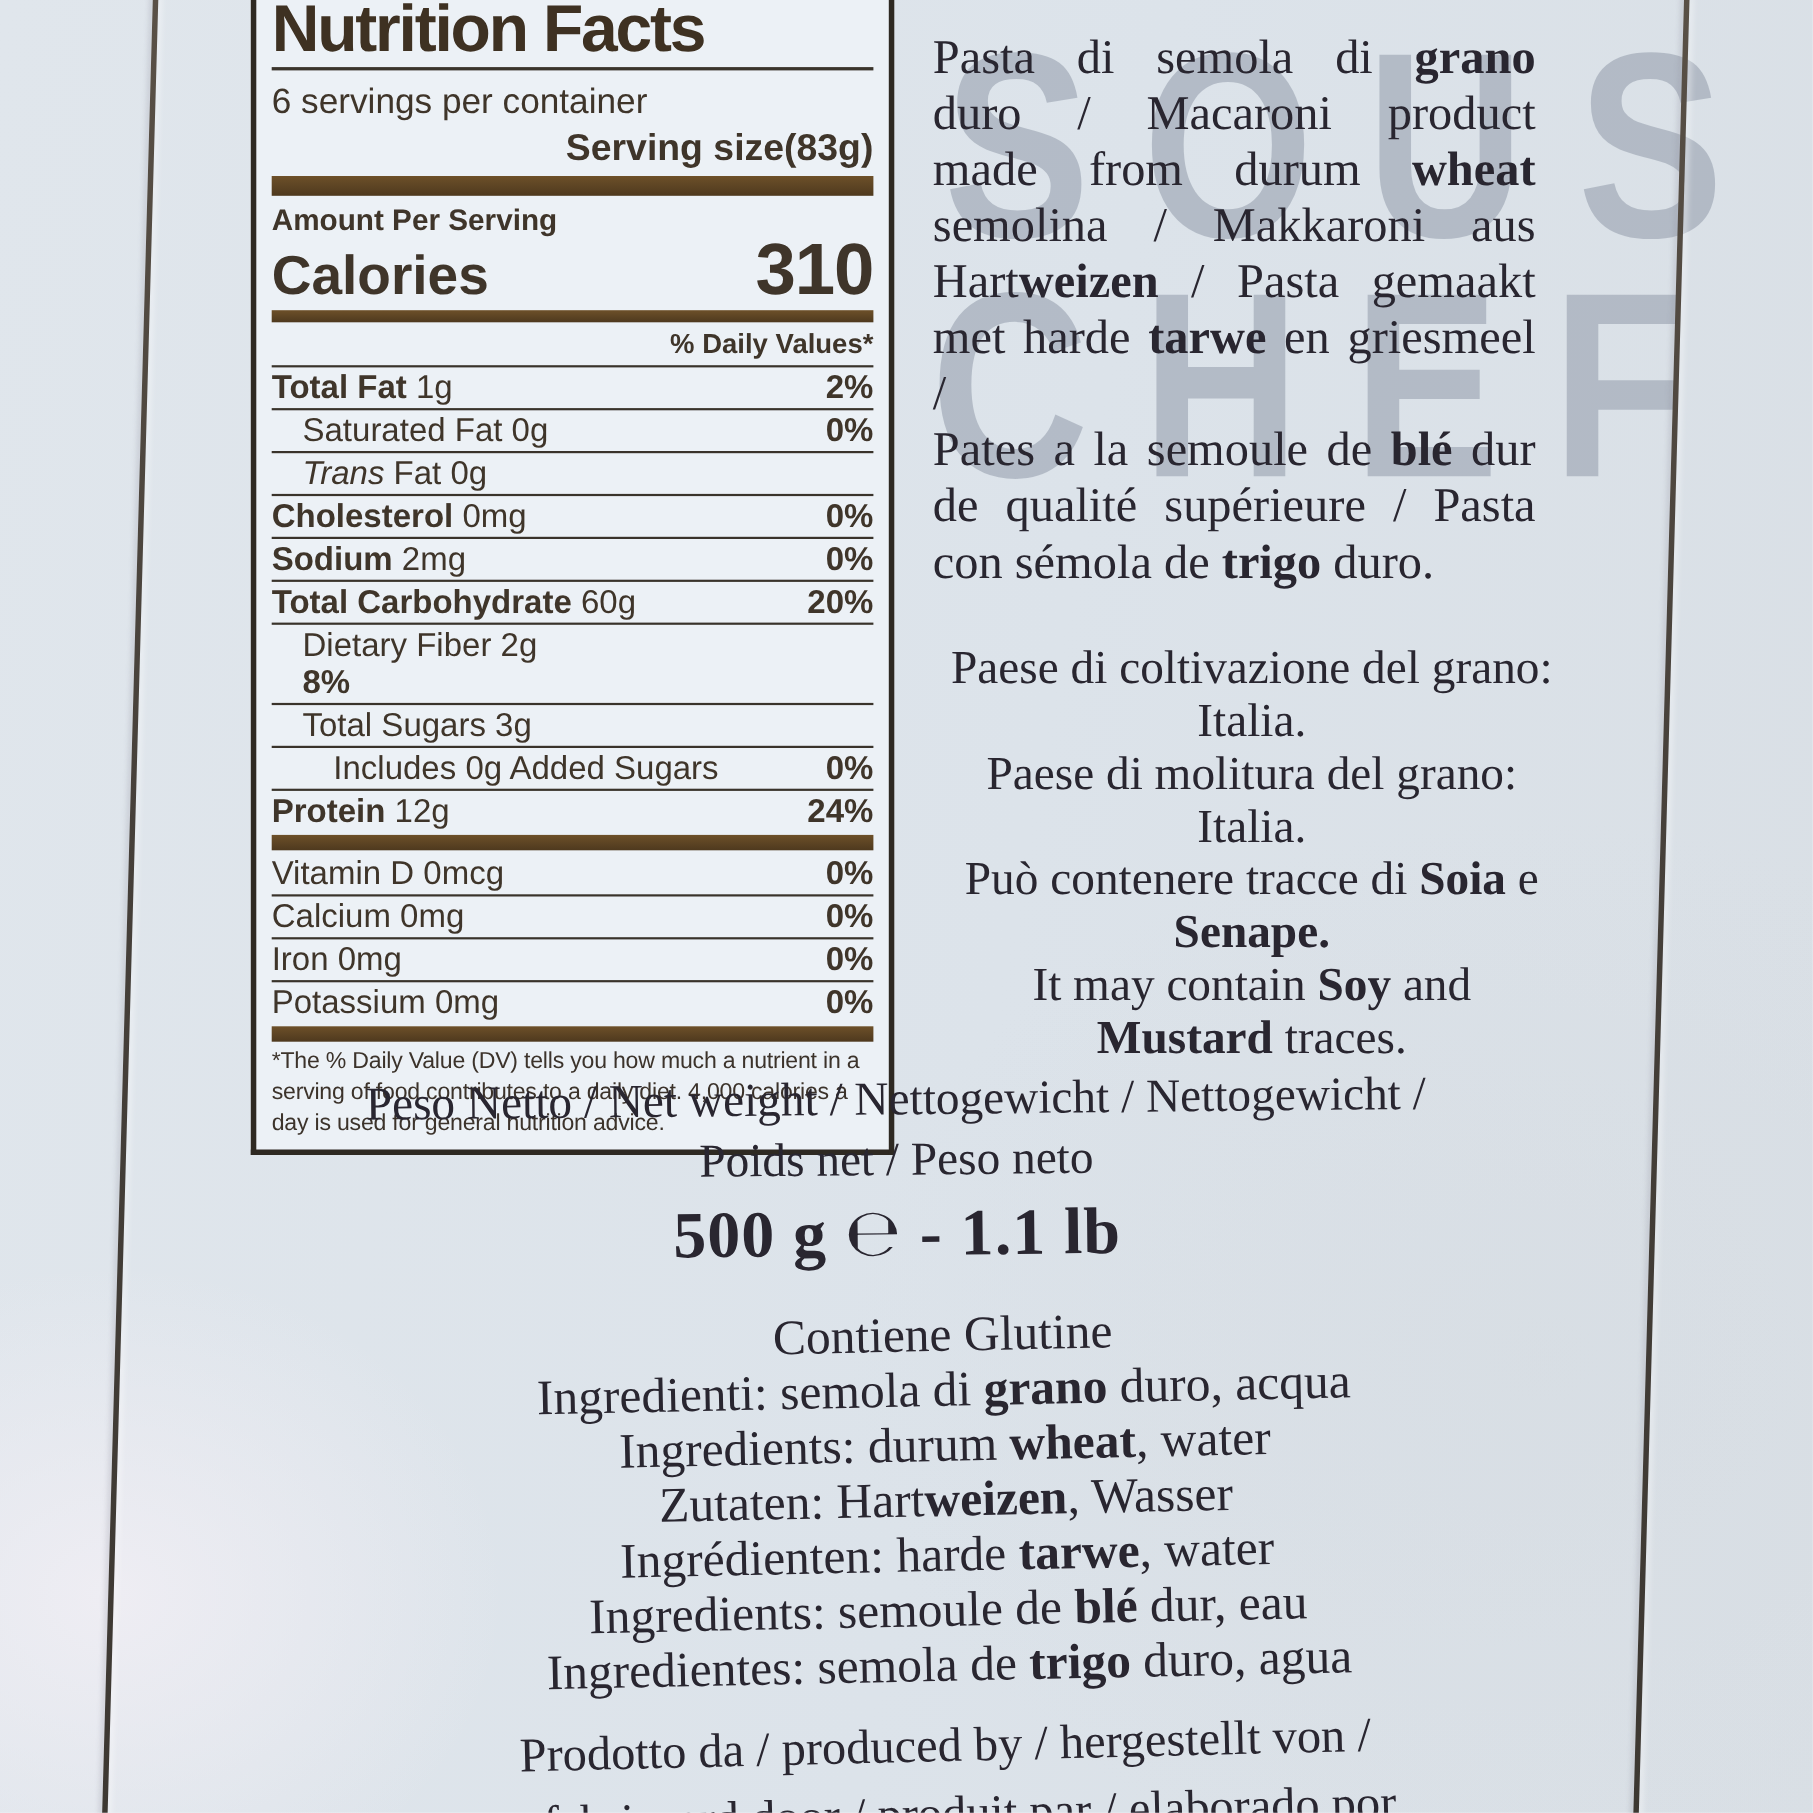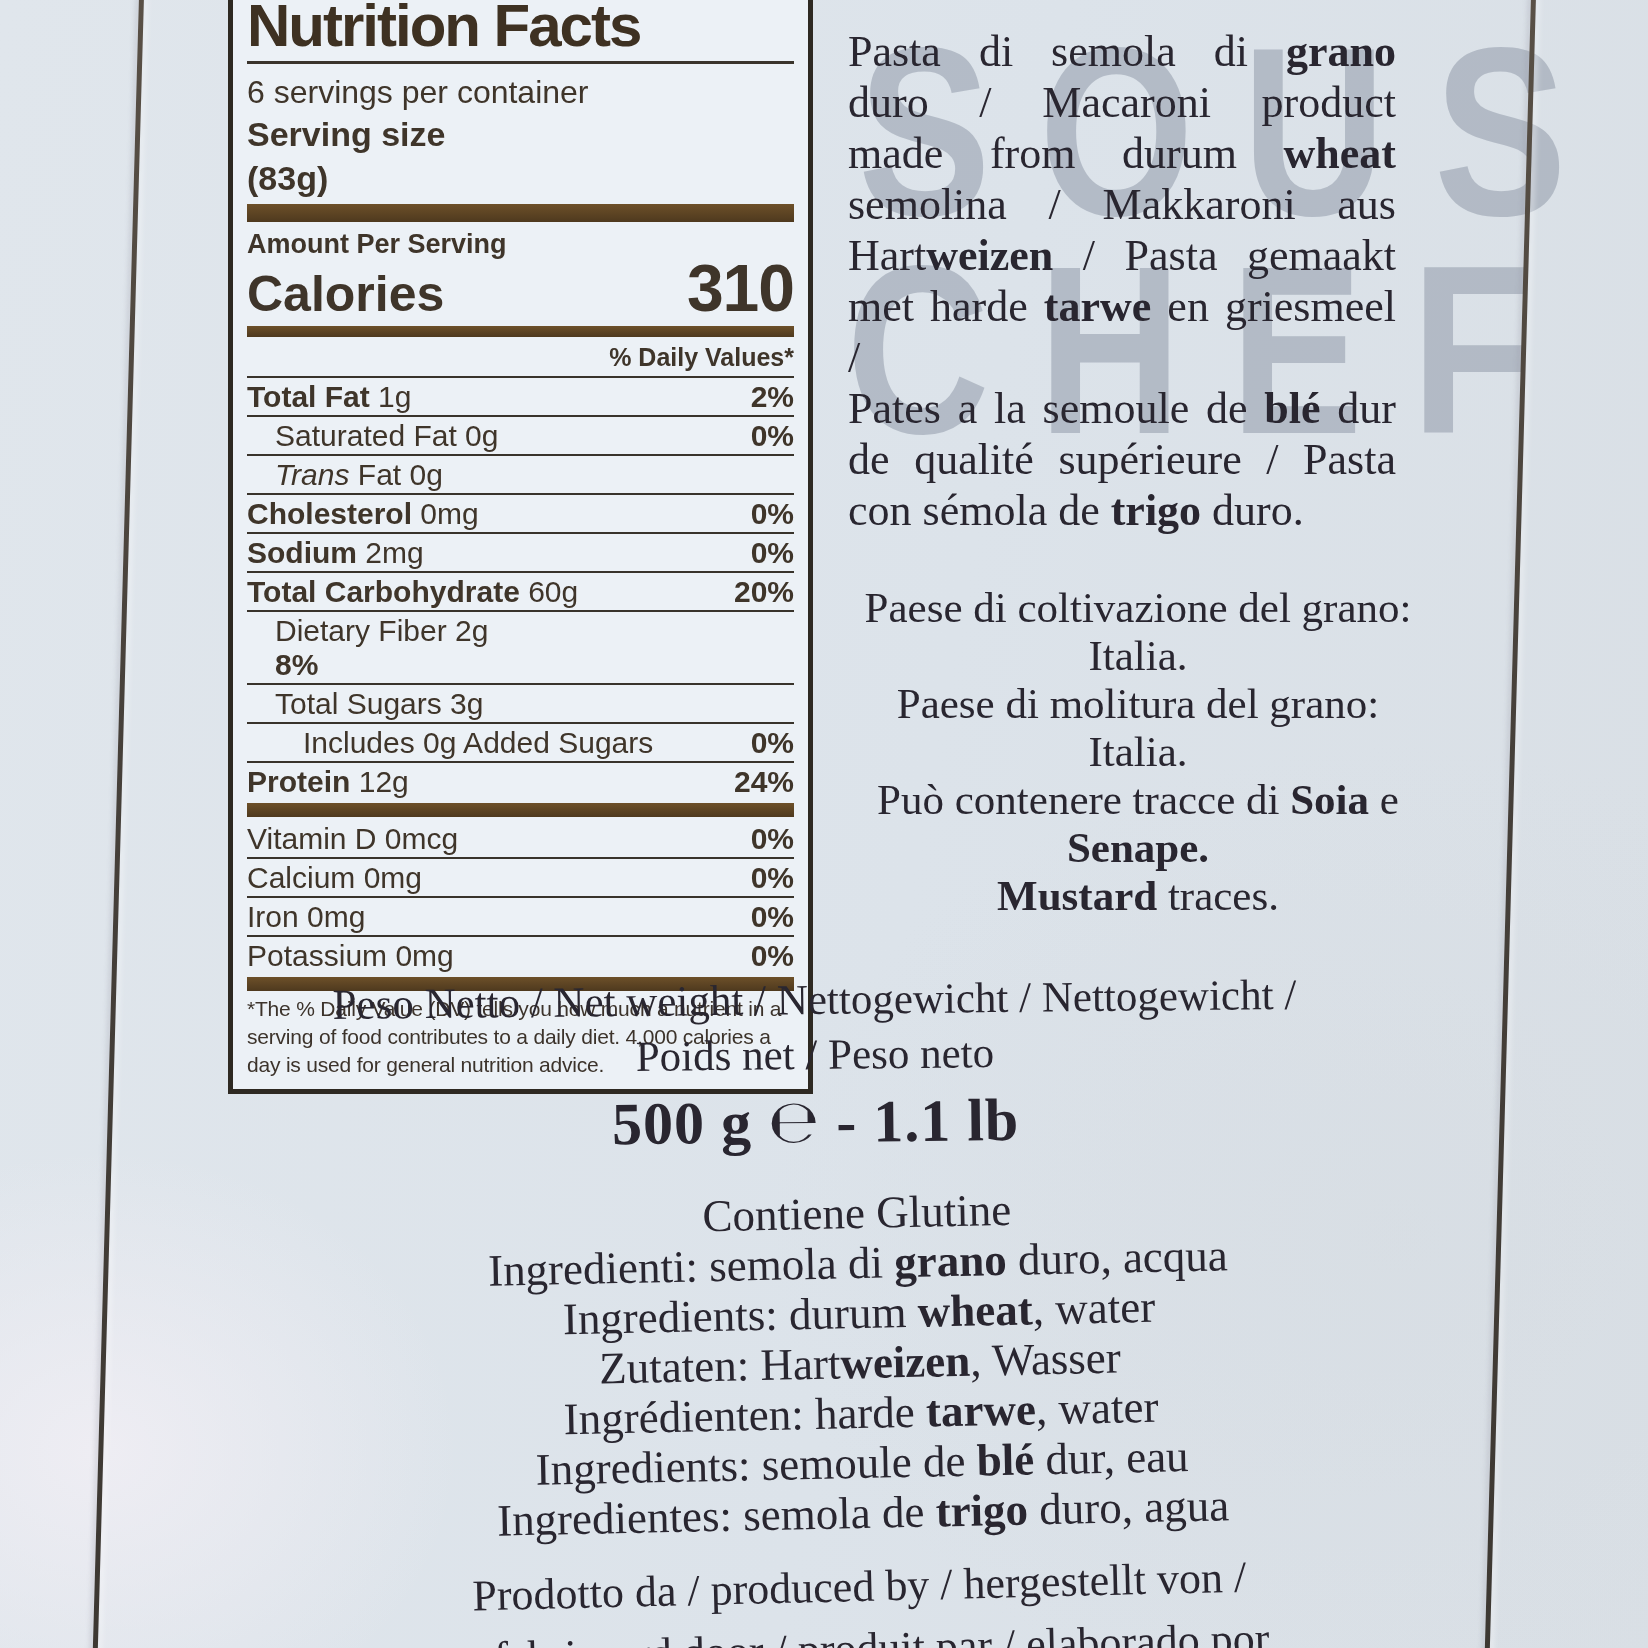--- a/index.html
+++ b/index.html
@@ -22,21 +22,21 @@
       box-shadow:-3px 0 5px rgba(140,140,155,.28), 3px 0 6px rgba(255,255,255,.5);
       transform-origin:top left;transform:rotate(1.6deg);}
   
   .panel{left:228px;top:-14px;width:585px;box-sizing:border-box;z-index:3;
       background:#ecf1f6;border:5px solid #2e2922;border-top:none;
       padding:8px 14px 10px;color:#3f352a;}
   .nf-title{font-size:60px;font-weight:900;letter-spacing:-2px;line-height:64px;color:#3e3122;}
   .nf-rule{height:3px;background:#3a342c;margin:3px 0 8px;}
   .nf-serv{font-size:32px;line-height:40px;}
   .nf-ssrow{display:flex;justify-content:flex-end;align-items:baseline;
-      font-size:34px;font-weight:700;line-height:44px;flex-direction:column;}
+      font-size:34px;font-weight:700;line-height:44px;}
   .bar{background:linear-gradient(#6d5029,#4e391e);}
   .bar.big{height:18px;margin:4px 0 6px;}
   .bar.med{height:11px;margin:4px 0 2px;}
   .bar.mid{height:14px;margin:3px 0;}
   .nf-aps{font-size:27px;font-weight:700;line-height:32px;margin-top:2px;}
   .nf-calrow{display:flex;justify-content:space-between;align-items:baseline;margin-top:-2px;}
   .nf-callab{font-size:50px;font-weight:800;line-height:56px;}
   .nf-calval{font-size:66px;font-weight:800;line-height:60px;letter-spacing:-1px;}
   .nf-dv{text-align:right;font-size:25px;font-weight:700;line-height:32px;padding:2px 0 3px;}
   .nfrow{display:flex;justify-content:space-between;align-items:baseline;
@@ -157,20 +157,21 @@
     <div class="rline"><span>con sémola de </span><span class="b">trigo</span><span> duro.</span></div>
   </div>
 
 <div class="abs serif origin">
     <div class="rline"><span>Paese di coltivazione del grano:</span></div>
     <div class="rline"><span>Italia.</span></div>
     <div class="rline"><span>Paese di molitura del grano:</span></div>
     <div class="rline"><span>Italia.</span></div>
     <div class="rline"><span>Può contenere tracce di </span><span class="b">Soia</span><span> e</span></div>
     <div class="rline"><span class="b">Senape.</span></div>
+    <div class="rline"><span>It may contain </span><span class="b">Soy</span><span> and</span></div>
     <div class="rline"><span class="b">Mustard</span><span> traces.</span></div>
   </div>
 
 <div class="abs serif weight">
   <div>Peso Netto / Net weight / Nettogewicht / Nettogewicht /</div>
   <div>Poids net / Peso neto</div>
   <div class="wamount"><span>500 g </span><span class="esign">℮</span><span> - 1.1 lb</span></div>
 </div>
 
 <div class="abs serif ing">

